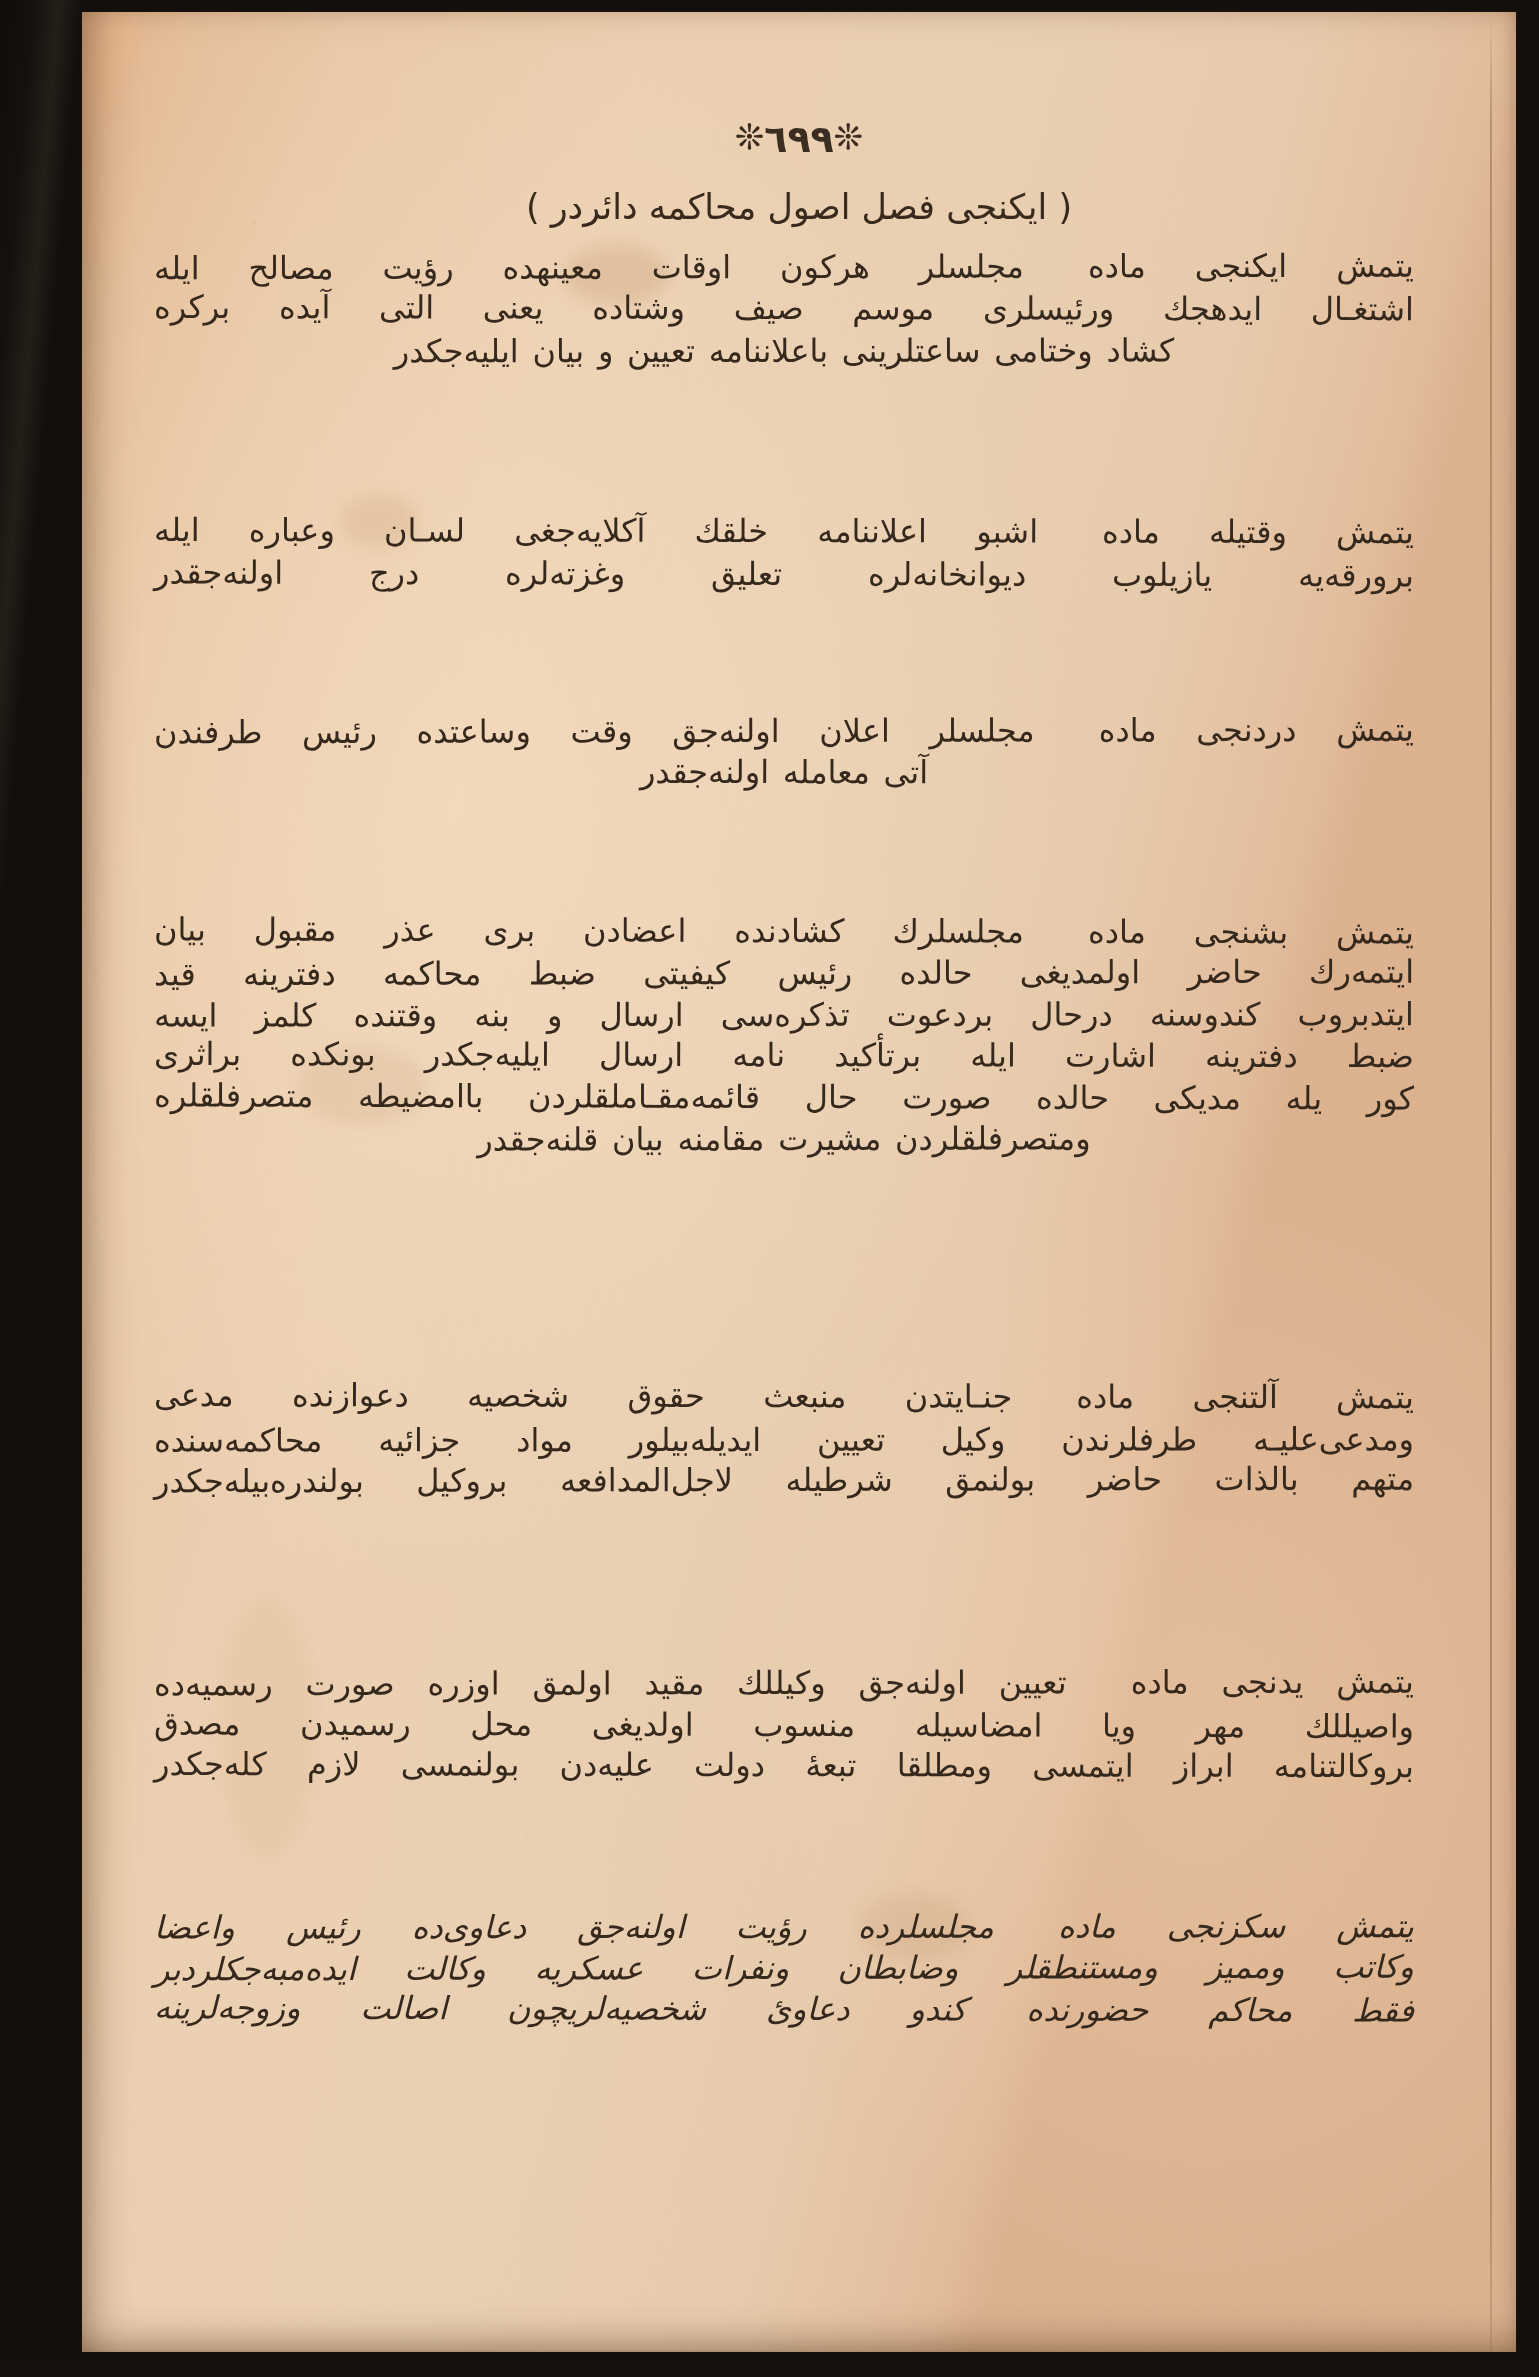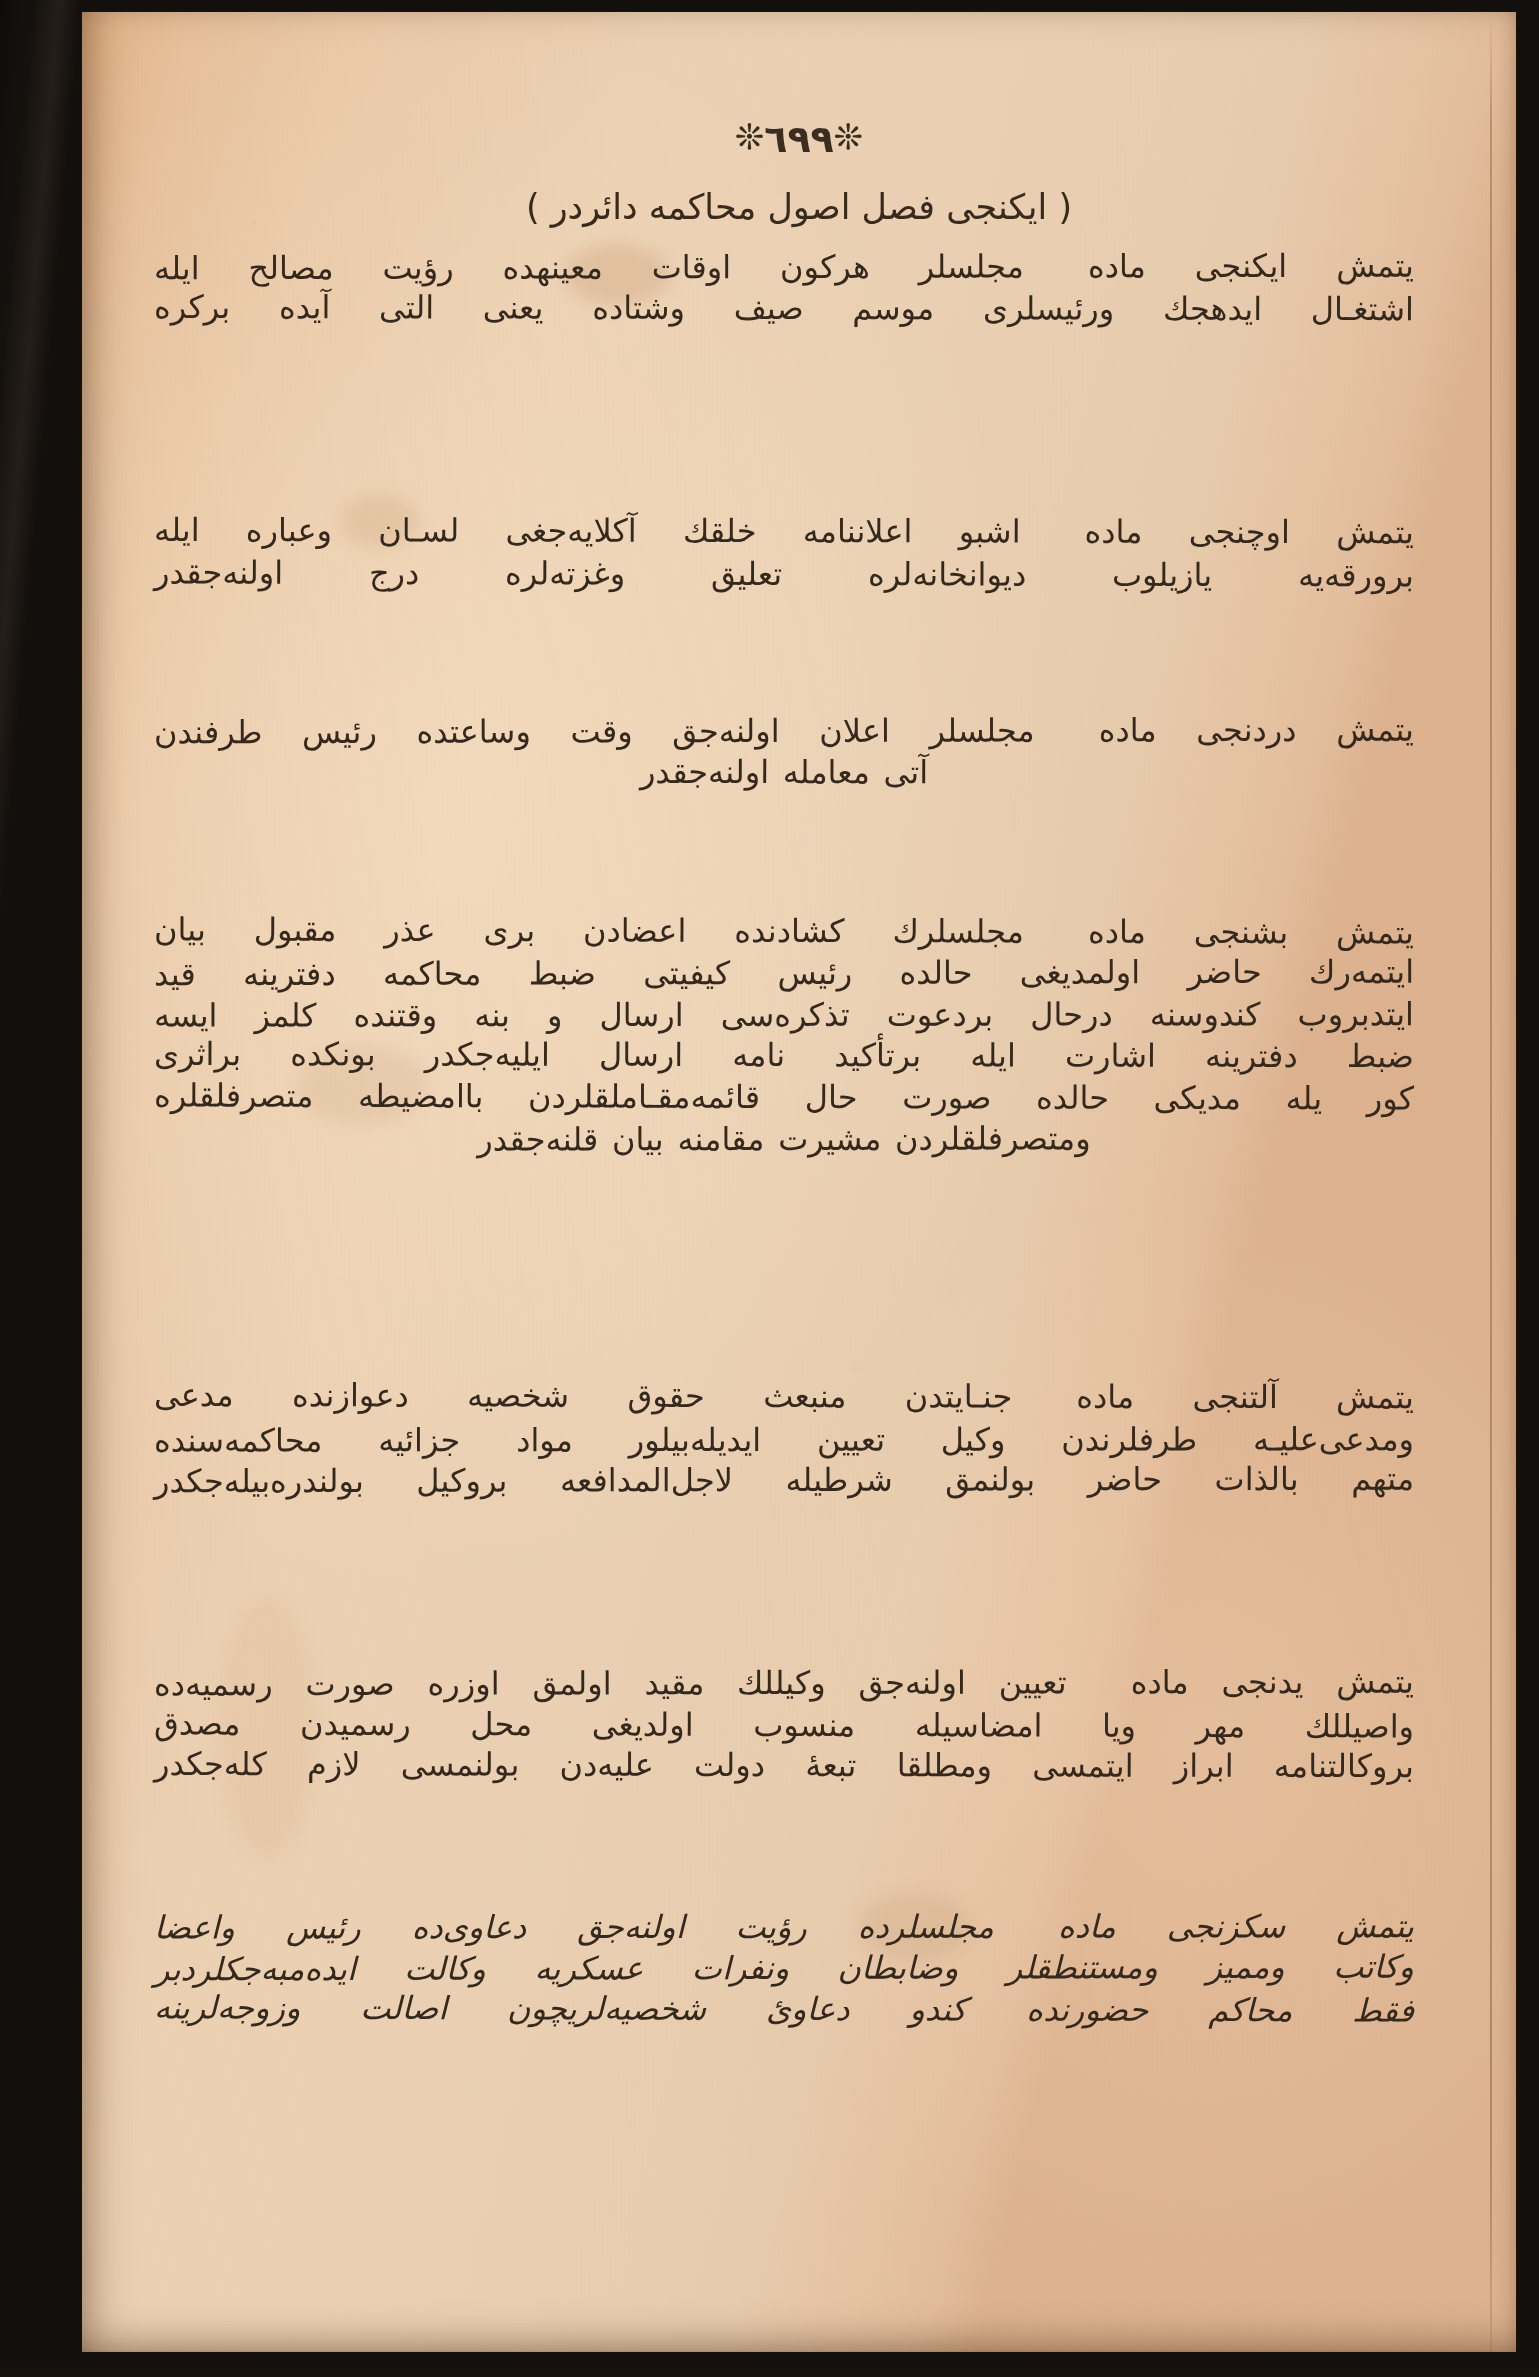--- a/index.html
+++ b/index.html
@@ -201,24 +201,25 @@
 
       <div class="page-number-row">
         <span class="ornament right">❊</span><span class="folio-number">٦٩٩</span><span class="ornament left">❊</span>
       </div>
 
       <div class="chapter-title">( ايكنجى فصل اصول محاكمه دائردر )</div>
 
       <div class="body-block" style="top:235px;">
         <span class="line l-just jit1"><span class="article-label">يتمش ايكنجى ماده</span><span class="gap"></span><span>مجلسلر هركون اوقات معينهده رؤيت مصالح ايله</span></span>
         <span class="line l-just jit2">اشتغـال ايدهجك ورئيسلرى موسم صيف وشتاده يعنى التى آيده بركره</span>
+        <span class="line l-center jit3">كشاد وختامى ساعتلرينى باعلاننامه تعيين و بيان ايليه‌جكدر</span>
       </div>
 
       <div class="body-block" style="top:500px;">
-        <span class="line l-just jit2"><span class="article-label">يتمش اوچنجى ماده</span><span class="gap"></span><span>اشبو اعلاننامه خلقك آكلايه‌جغى لسـان وعباره ايله</span></span>
+        <span class="line l-just jit2"><span class="article-label">يتمش وقتيله ماده</span><span class="gap"></span><span>اشبو اعلاننامه خلقك آكلايه‌جغى لسـان وعباره ايله</span></span>
         <span class="line l-just jit4">برورقه‌يه يازيلوب ديوانخانه‌لره تعليق وغزته‌لره درج اولنه‌جقدر</span>
       </div>
 
       <div class="body-block" style="top:699px;">
         <span class="line l-just jit1"><span class="article-label">يتمش دردنجى ماده</span><span class="gap"></span><span>مجلسلر اعلان اولنه‌جق وقت وساعتده رئيس طرفندن</span></span>
         <span class="line l-center jit2">آتى معامله اولنه‌جقدر</span>
       </div>
 
       <div class="body-block" style="top:899px;">
         <span class="line l-just jit4"><span class="article-label">يتمش بشنجى ماده</span><span class="gap"></span><span>مجلسلرك كشادنده اعضادن برى عذر مقبول بيان</span></span>

